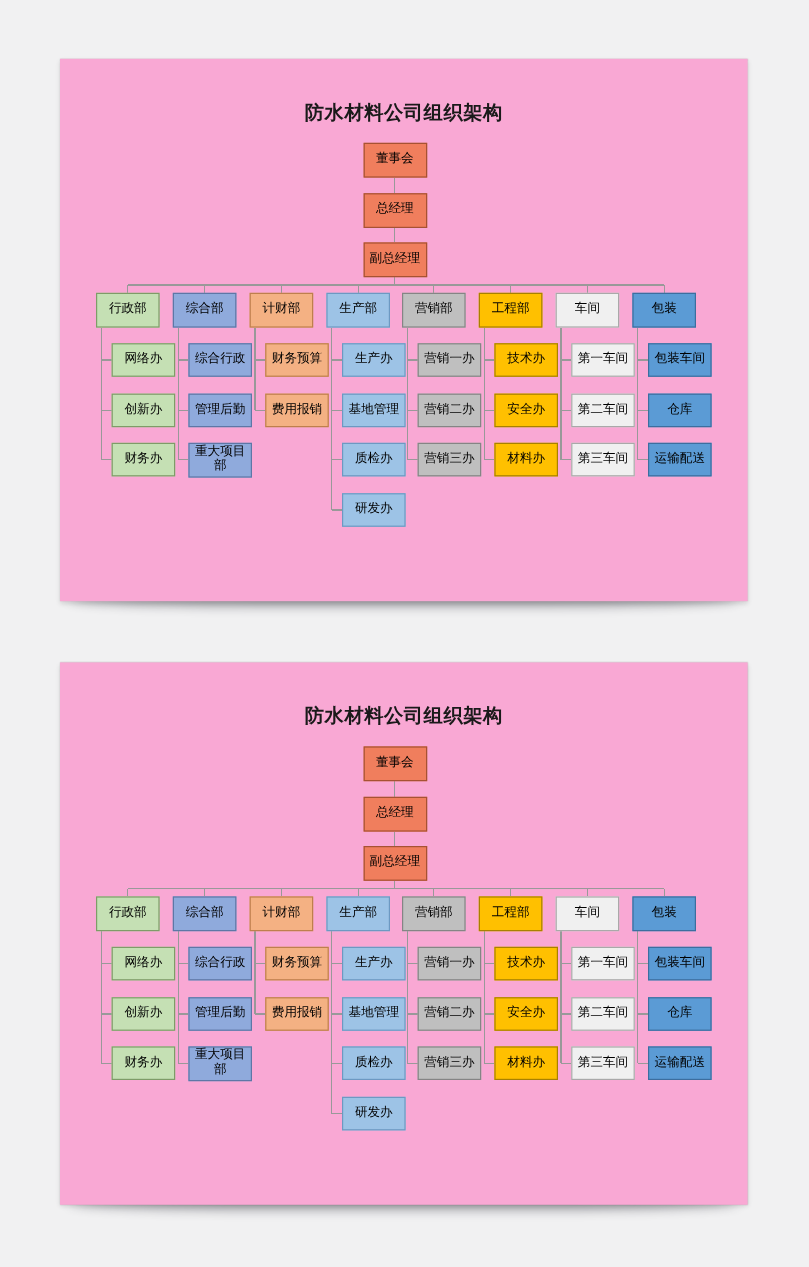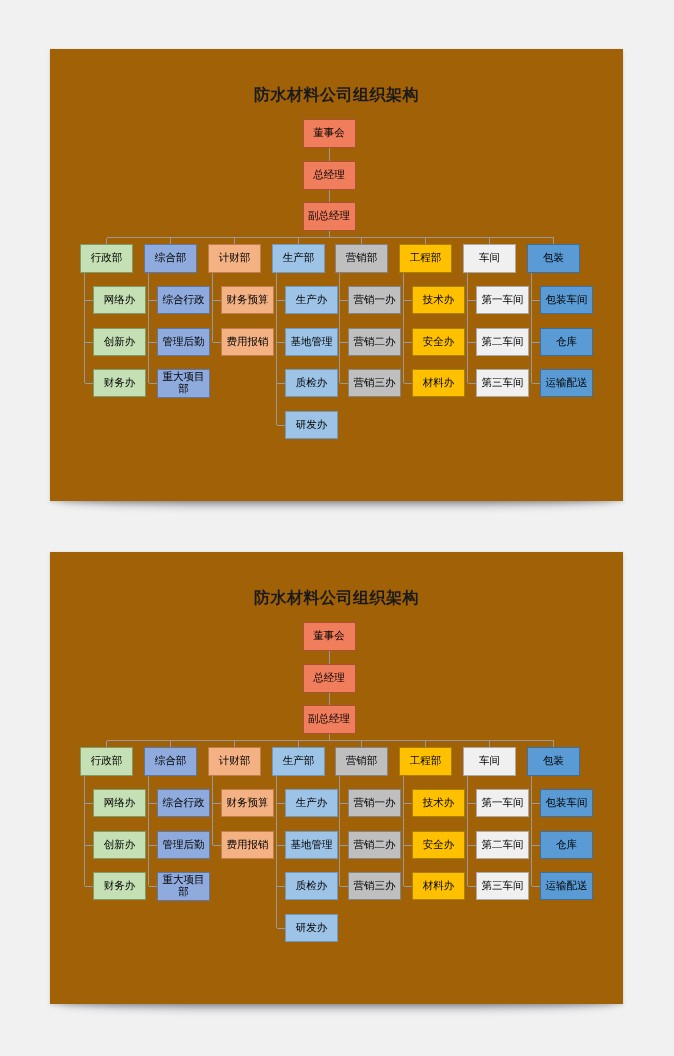--- a/index.html
+++ b/index.html
@@ -3,21 +3,21 @@
 <meta charset="utf-8">
 <style>
   html,body { margin:0; padding:0; }
   body {
     width:674px; height:1056px; position:relative; overflow:hidden;
     background:#f1f1f2;
     font-family:"Liberation Sans","DejaVu Sans",sans-serif;
   }
   .page {
     position:absolute; left:50px; width:573px; height:452px;
-    background:#a16207;
+    background:#f9a8d4;
     box-shadow:0 0 1px rgba(0,0,0,.15), 0 2px 4px rgba(0,0,0,.12);
   }
   .page::after { 
     content:""; position:absolute; z-index:-1;
     left:8px; right:8px; bottom:3px; height:12px;
     border-radius:50% / 10px;
     box-shadow:0 7px 9px rgba(55,55,65,.48);
   }
   #page-1 { top:49px; }
   #page-2 { top:552px; }

